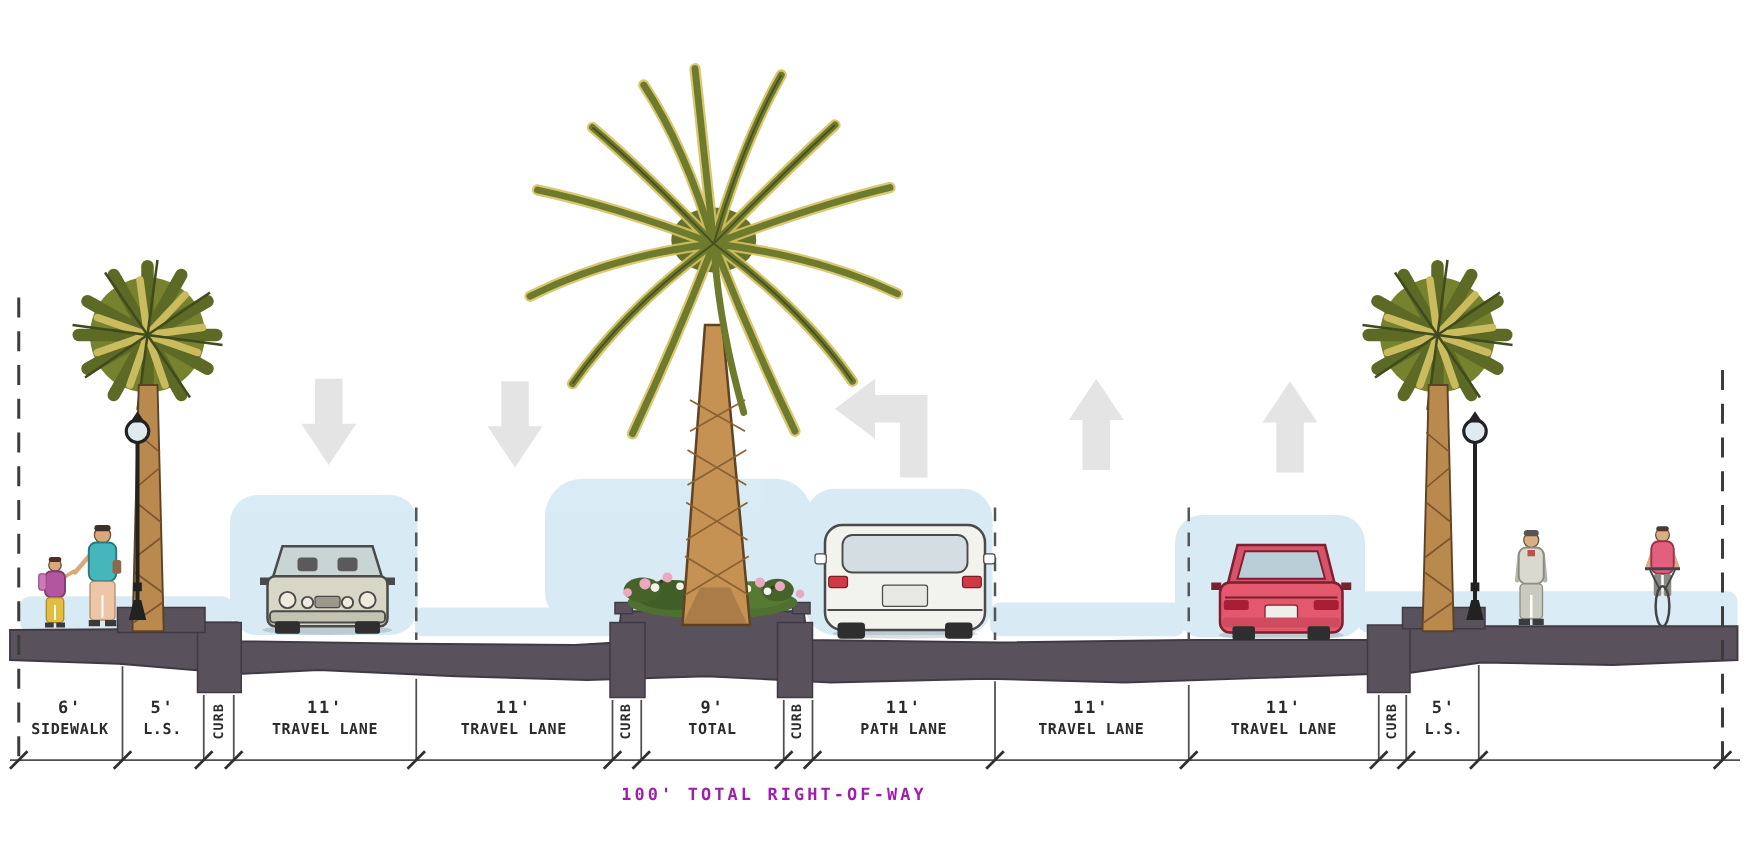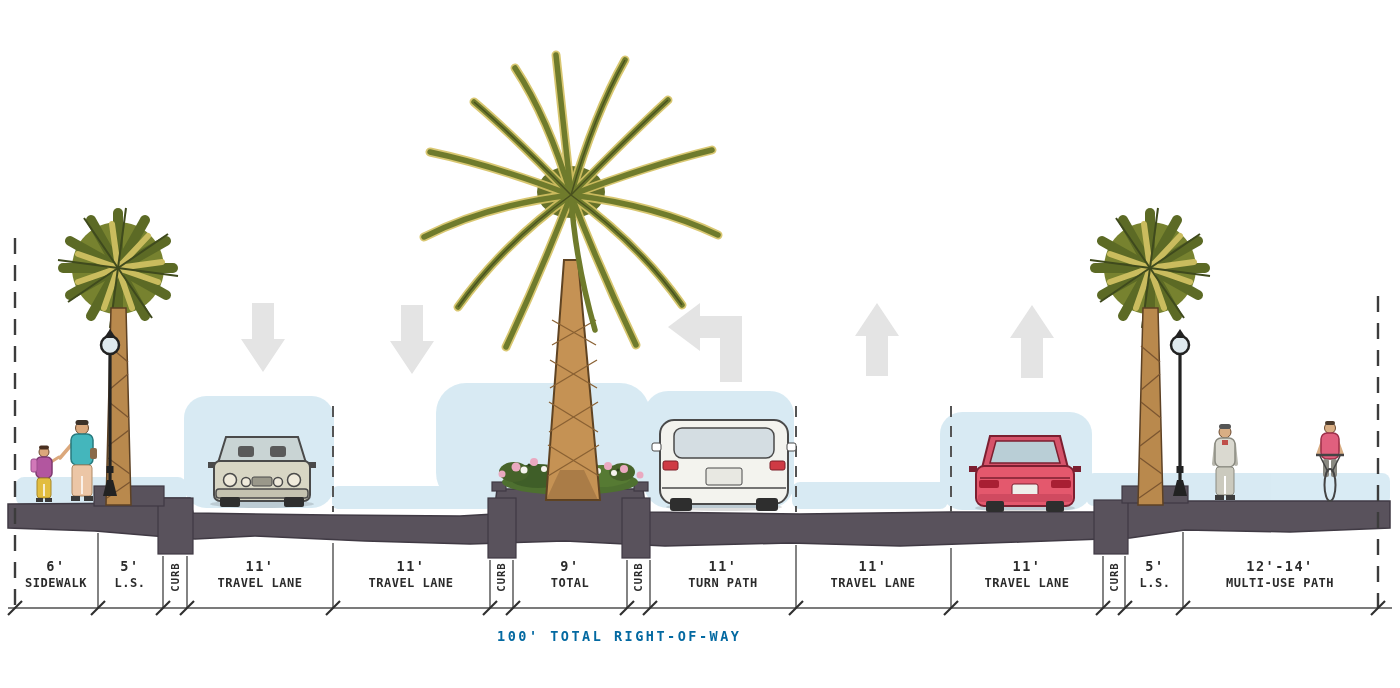--- a/index.html
+++ b/index.html
@@ -5,21 +5,21 @@
   html,body{margin:0;padding:0;background:#ffffff;}
   .canvas{position:relative;width:1400px;height:688px;background:#ffffff;overflow:hidden;
           font-family:"DejaVu Sans Mono","Liberation Mono",monospace;}
   .canvas svg{position:absolute;left:0;top:0;}
   .labels{position:absolute;left:0;top:0;width:1400px;height:688px;pointer-events:none;}
   .seg{position:absolute;width:170px;transform:translateX(-50%);text-align:center;color:#2b2b2b;}
   .seg-size{font-size:13.5px;font-weight:600;letter-spacing:1.5px;}
   .seg-name{font-size:12px;font-weight:600;letter-spacing:.5px;margin-top:2px;white-space:nowrap;}
   .curb{position:absolute;transform:translate(-50%,-50%) rotate(-90deg);font-size:10.5px;
         font-weight:600;letter-spacing:1px;color:#2b2b2b;}
-  .total{position:absolute;font-size:13.5px;font-weight:600;letter-spacing:2.5px;color:#0369a1;}
+  .total{position:absolute;font-size:13.5px;font-weight:600;letter-spacing:2.5px;color:#a21caf;}
 </style>
 </head>
 <body>
 
 <div class="canvas">
 <svg width="1400" height="688" viewBox="0 0 1400 688">
   <defs>
     <g id="fan-palm">
       <circle r="46" fill="#77822f"></circle>
       <g stroke="#5c6a25" stroke-width="10" stroke-linecap="round">
@@ -361,34 +361,30 @@
     <div class="seg-name">TRAVEL LANE</div>
   </div>
   <div class="curb" style="left:501px;top:577px">CURB</div>
   <div class="seg" style="left:570px;top:558px">
     <div class="seg-size">9'</div>
     <div class="seg-name">TOTAL</div>
   </div>
   <div class="curb" style="left:638px;top:577px">CURB</div>
   <div class="seg" style="left:723px;top:558px">
     <div class="seg-size">11'</div>
-    <div class="seg-name">TURN PATH</div>
+    <div class="seg-name">PATH LANE</div>
   </div>
   <div class="seg" style="left:873px;top:558px">
     <div class="seg-size">11'</div>
     <div class="seg-name">TRAVEL LANE</div>
   </div>
   <div class="seg" style="left:1027px;top:558px">
     <div class="seg-size">11'</div>
     <div class="seg-name">TRAVEL LANE</div>
   </div>
   <div class="curb" style="left:1114px;top:577px">CURB</div>
   <div class="seg" style="left:1155px;top:558px">
     <div class="seg-size">5'</div>
     <div class="seg-name">L.S.</div>
   </div>
-  <div class="seg" style="left:1280px;top:558px">
-    <div class="seg-size">12'-14'</div>
-    <div class="seg-name">MULTI-USE PATH</div>
-  </div>
   <div class="total" style="left:497px;top:628px">100' TOTAL RIGHT-OF-WAY</div>
 </div>
 </div>
 
 </body></html>

